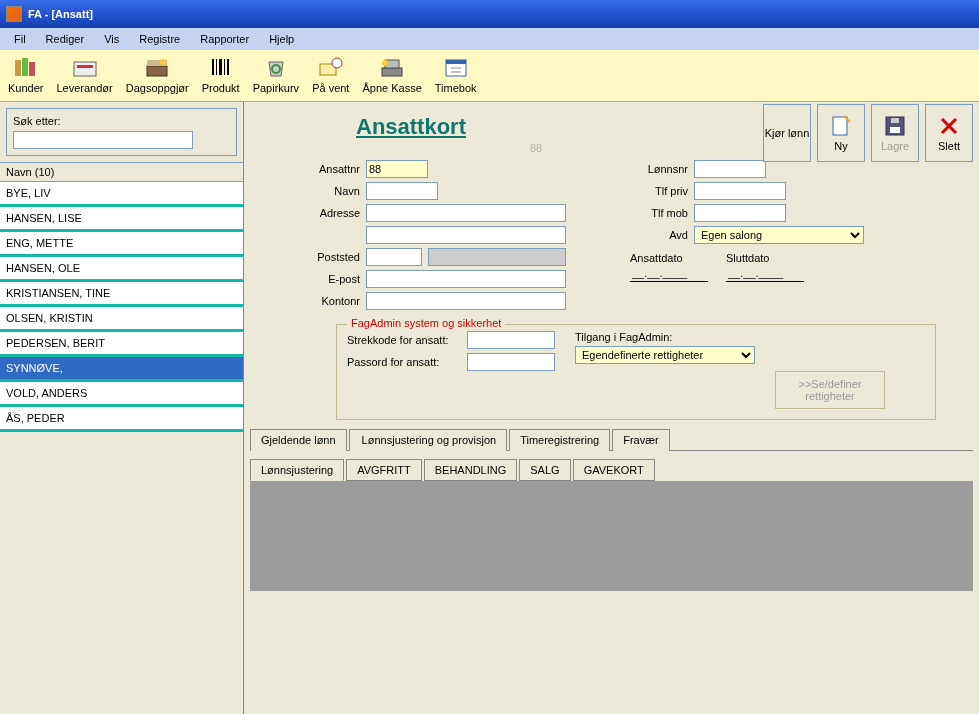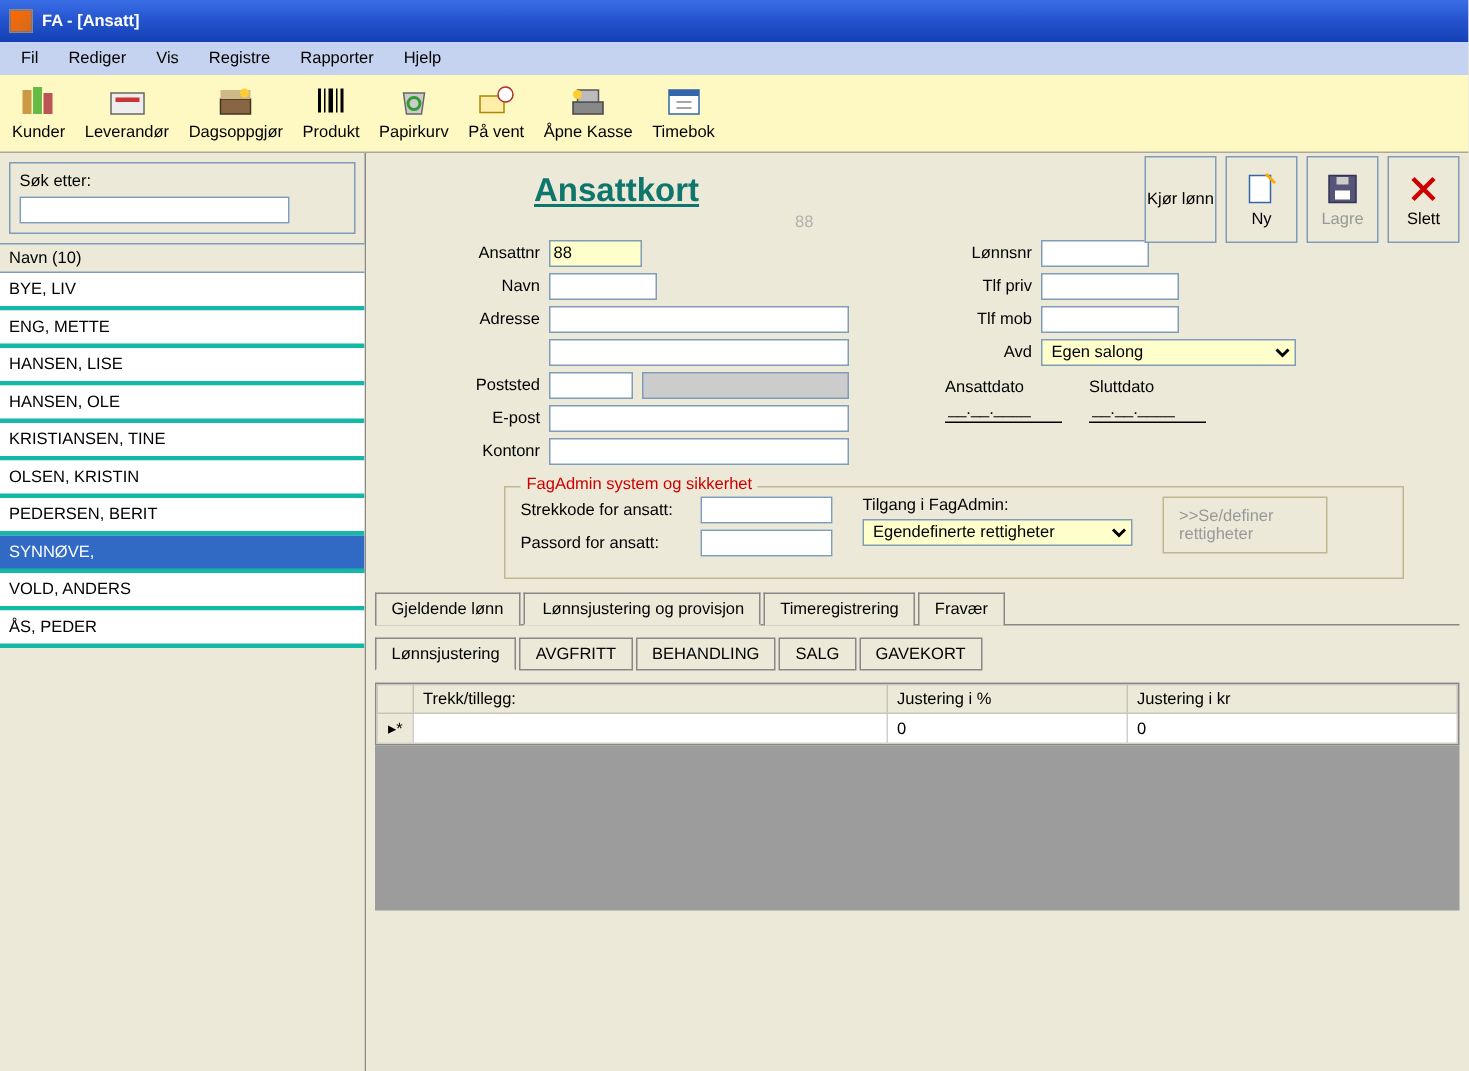--- a/index.html
+++ b/index.html
@@ -41,21 +41,21 @@
 .subtabstrip { display:flex; margin-top:8px;}
 .subtab { padding:4px 10px; border:1px solid #888; margin-right:2px; cursor:default; background:#ece9d8;}
 .subtab.active { border-bottom:1px solid #ece9d8;}
 .grid { margin-top:8px; background:#fff; border:1px solid #888; }
 .grid table { width:100%; border-collapse:collapse;}
 .grid th { background:#ece9d8; border:1px solid #c9c6b8; padding:3px 6px; text-align:left; font-weight:normal;}
 .grid td { border:1px solid #d4d0c8; padding:3px 6px; height:18px;}
 .grid .rowhdr { width:24px; background:#ece9d8; text-align:center;}
 .gridfill { height:110px; background:#9c9c9c;}
 select.finput { background:#ffffcc;}
-.ghost-btn { border:1px solid #c0b890; background:#ece9d8; padding:6px 10px; color:#999; width:110px; }
+.ghost-btn { border:1px solid #c0b890; background:#ece9d8; padding:6px 10px; color:#999; width:110px; text-align:center;margin-top:40px;}
 .form-cols { display:flex; gap:0; margin-left:20px;}
 .colL { width:360px;}
 .colR { flex:1;}
 svg { display:block;}
 </style>
 </head>
 <body>
 
 <div class="titlebar">
   <div class="icon"></div>
@@ -157,22 +157,22 @@
 <div class="main">
 
   <div class="left">
     <div class="search-box">
       <label>Søk etter:</label>
       <input type="text" value="" style="">
     </div>
     <div class="listhdr">Navn (10)</div>
     <div class="elist" id="elist">
         <div class="erow">BYE, LIV</div>
+        <div class="erow">HANSEN, LISE</div>
         <div class="erow">ENG, METTE</div>
-        <div class="erow">HANSEN, LISE</div>
         <div class="erow">HANSEN, OLE</div>
         <div class="erow">KRISTIANSEN, TINE</div>
         <div class="erow">OLSEN, KRISTIN</div>
         <div class="erow">PEDERSEN, BERIT</div>
         <div class="erow selected">SYNNØVE,</div>
         <div class="erow">VOLD, ANDERS</div>
         <div class="erow">ÅS, PEDER</div>
       </div>
   </div>
 
@@ -298,33 +298,15 @@
     </div>
 
     <div class="subtabstrip">
       <div class="subtab active">Lønnsjustering</div>
       <div class="subtab">AVGFRITT</div>
       <div class="subtab">BEHANDLING</div>
       <div class="subtab">SALG</div>
       <div class="subtab">GAVEKORT</div>
     </div>
 
-    <div class="grid">
-      <table>
-        <tbody>
-            <tr>
-          <th class="rowhdr"></th>
-          <th>Trekk/tillegg:</th>
-          <th style="width:160px">Justering i %</th>
-          <th style="width:220px">Justering i kr</th>
-        </tr>
-        <tr>
-          <td class="rowhdr">▸*</td>
-          <td></td>
-          <td>0</td>
-          <td>0</td>
-        </tr>
-      </tbody>
-        </table>
-    </div>
     <div class="gridfill"></div>
   </div>
 </div>
 
 </body></html>

